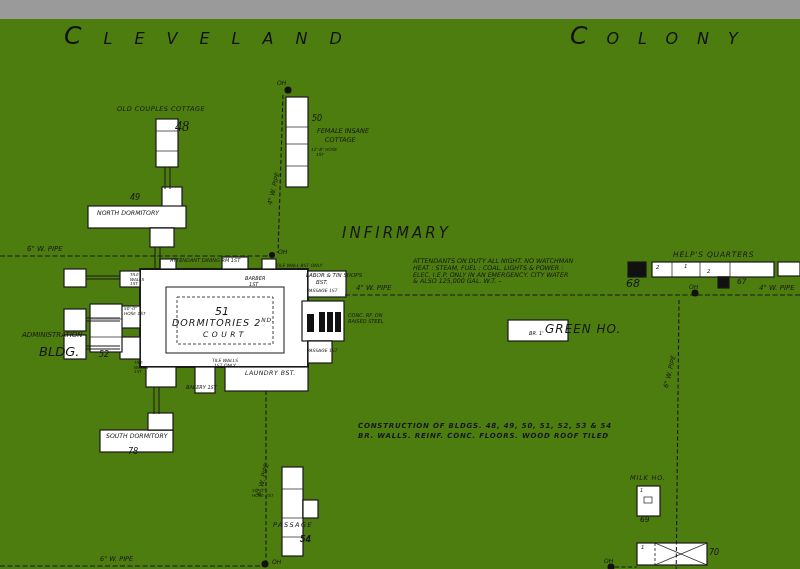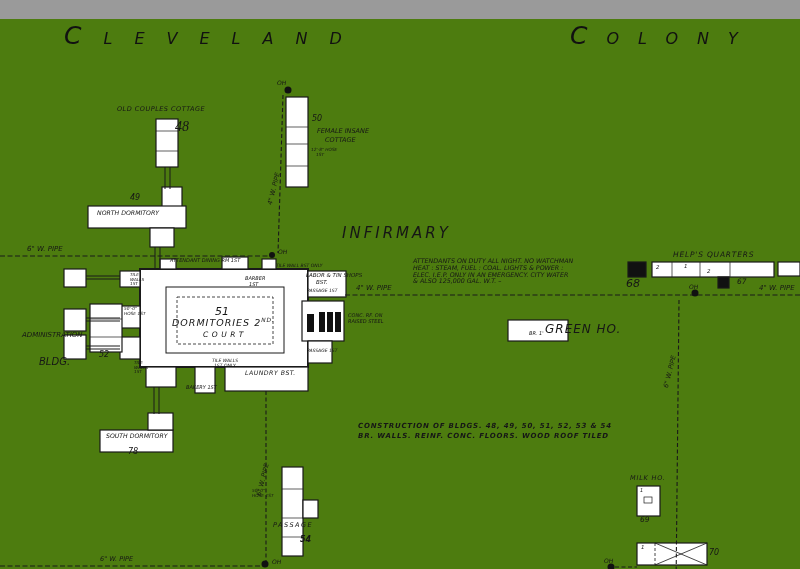--- a/index.html
+++ b/index.html
@@ -186,21 +186,21 @@
   </div>
 
   <div class="lbl" style="left:673px; top:232px; font-size:7.5px; letter-spacing:.8px;">HELP'S QUARTERS</div>
   <div class="lbl" style="left:656px; top:246px; font-size:5.5px;">2</div>
   <div class="lbl" style="left:684px; top:245px; font-size:5.5px;">1</div>
   <div class="lbl" style="left:707px; top:250px; font-size:5.5px;">2</div>
   <div class="lbl" style="left:626px; top:259px; font-size:11px;">68</div>
   <div class="lbl" style="left:737px; top:259px; font-size:7.5px;">67</div>
 
   <div class="lbl" style="left:22px; top:313px; font-size:7px;">ADMINISTRATION</div>
-  <div class="lbl" style="left:39px; top:338px; font-size:10px;">BLDG.</div>
+  <div class="lbl" style="left:39px; top:326px; font-size:13px;">BLDG.</div>
   <div class="lbl" style="left:99px; top:332px; font-size:8px;">52</div>
   <div class="lbl" style="left:124px; top:288px; font-size:4.3px;">50'-0"</div>
   <div class="lbl" style="left:124px; top:293px; font-size:4.3px;">HOSE 1ST</div>
 
   <div class="lbl" style="left:517px; top:304px; font-size:12px; letter-spacing:1px;padding-left:28px;">GREEN HO.</div>
   <div class="lbl" style="left:529px; top:312px; font-size:5px;">BR. 1'</div>
 
   <div class="lbl" style="left:358px; top:403px; font-size:7px; line-height:9.5px; letter-spacing:.8px;font-weight:bold;">
     <div>CONSTRUCTION  OF  BLDGS.  48, 49, 50, 51, 52, 53 &amp; 54</div>
     <div>BR. WALLS.   REINF. CONC. FLOORS.   WOOD  ROOF  TILED</div>

